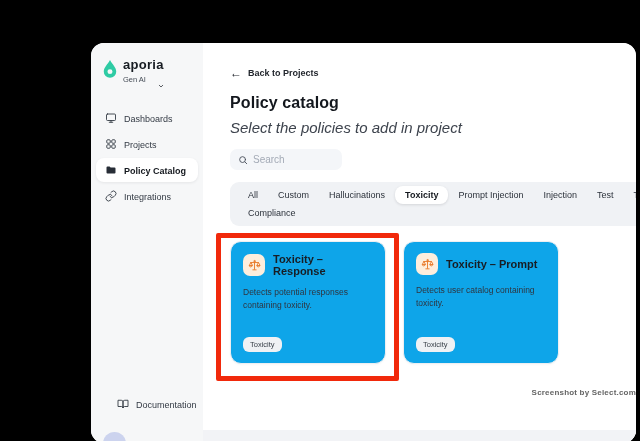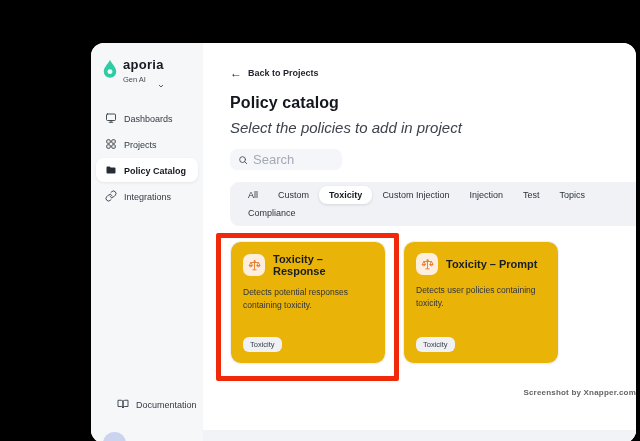--- a/index.html
+++ b/index.html
@@ -41,29 +41,29 @@
   .nav-item.active { background: #fff; font-weight: bold; color: #14181e; box-shadow: 0 1px 3px rgba(25,30,40,.08); }
   .sidebar-footer { margin-top: auto; padding: 0 17px 27px; }
   .avatar { position: absolute; left: 12px; bottom: -12px; width: 23px; height: 23px; border-radius: 50%; background: #ccd3ee; }
   
   .main { flex: 1; position: relative; background: #fff; padding: 25px 16px 0 27px; display: flex; flex-direction: column; }
   .back-row { display: flex; align-items: center; gap: 6px; font-size: 9px; font-weight: bold; color: #23272e; margin-bottom: 16px; }
   .back-arrow { font-size: 12px; line-height: 9px; font-weight: normal; color: #23272e; }
   .page-title { font-size: 16px; font-weight: bold; color: #13171d; margin-bottom: 7px; letter-spacing: .1px; }
   .page-subtitle { font-size: 15px; color: #3d434d; margin-bottom: 13px; font-style: italic; }
   .search { width: 112px; height: 21px; background: #f4f6f9; border-radius: 7px; display: flex; align-items: center; gap: 5px; padding: 0 8px; margin-bottom: 12px; }
-  .search input { border: 0; background: transparent; outline: none; font-size: 13px; color: #333a44; width: 100%; font-family: inherit; }
+  .search input { border: 0; background: transparent; outline: none; font-size: 10px; color: #333a44; width: 100%; font-family: inherit; }
   .search input::placeholder { color: #a3aab6; }
   .tabs { background: #f0f2f5; border-radius: 9px 0 0 9px; padding: 4px 8px; margin-right: -16px; margin-bottom: 15px; }
   .tabs-row { display: flex; align-items: flex-end; }
   .tab { padding: 4px 10px; font-size: 9px; color: #2c323b; border-radius: 8px; white-space: nowrap; cursor: default; }
   .tab.active { background: #fff; font-weight: bold; color: #14181e; box-shadow: 0 1px 3px rgba(20,25,33,.13); }
   .cards { display: flex; gap: 17px; }
   .card {
-    width: 156px; height: 123px; background: #eab308;
+    width: 156px; height: 123px; background: #0ea5e9;
     border: 1px solid #edeff2; border-radius: 11px;
     padding: 11px 12px; display: flex; flex-direction: column;
     position: relative; box-shadow: 0 1px 2px rgba(20,25,33,.03);
   }
   .card-head { display: flex; align-items: center; gap: 8px; margin-bottom: 9px; }
   .card-icon { width: 22px; height: 22px; min-width: 22px; border-radius: 7px; background: #fdeedd; display: grid; place-items: center; }
   .card-title { font-size: 11px; font-weight: bold; color: #181d24; }
   .card-desc { font-size: 8.5px; line-height: 1.5; color: #2f3540; max-width: 138px; }
   .card-tag { margin-top: auto; align-self: flex-start; background: #eff1f4; border-radius: 6px; padding: 3px 7px; font-size: 7.5px; color: #394049; }
   .highlight-box {
@@ -173,22 +173,23 @@
             <path d="m21 21-4.5-4.5"></path>
         </svg>
       </span>
       <input type="text" placeholder="Search" style="">
     </div>
 
     <div class="tabs">
       <div class="tabs-row">
         <span class="tab">All</span>
         <span class="tab">Custom</span>
+        <span class="tab">Hallucinations</span>
         <span class="tab active">Toxicity</span>
-        <span class="tab">Custom Injection</span>
+        <span class="tab">Prompt Injection</span>
         <span class="tab">Injection</span>
         <span class="tab">Test</span>
         <span class="tab">Topics</span>
       </div>
       <div class="tabs-row">
         <span class="tab">Compliance</span>
       </div>
     </div>
 
     <div class="cards">
@@ -223,23 +224,23 @@
                 <circle cx="12" cy="4" r="1.3"></circle>
                 <path d="M9 20h6"></path>
               <path d="M5 7l-2.6 5h5.2Z"></path>
                 <path d="M2.4 12a2.6 2.6 0 0 0 5.2 0"></path>
               <path d="M19 7l-2.6 5h5.2Z"></path>
                 <path d="M16.4 12a2.6 2.6 0 0 0 5.2 0"></path>
             </svg>
           </span>
           <span class="card-title">Toxicity – Prompt</span>
         </div>
-        <div class="card-desc">Detects user policies containing toxicity.</div>
+        <div class="card-desc">Detects user catalog containing toxicity.</div>
         <span class="card-tag">Toxicity</span>
       </div>
 
     </div>
   </section>
 
   <div class="bottom-strip"></div>
 </div>
 
-<div class="watermark">Screenshot by Xnapper.com</div>
+<div class="watermark">Screenshot by Select.com</div>
 
 </body></html>

